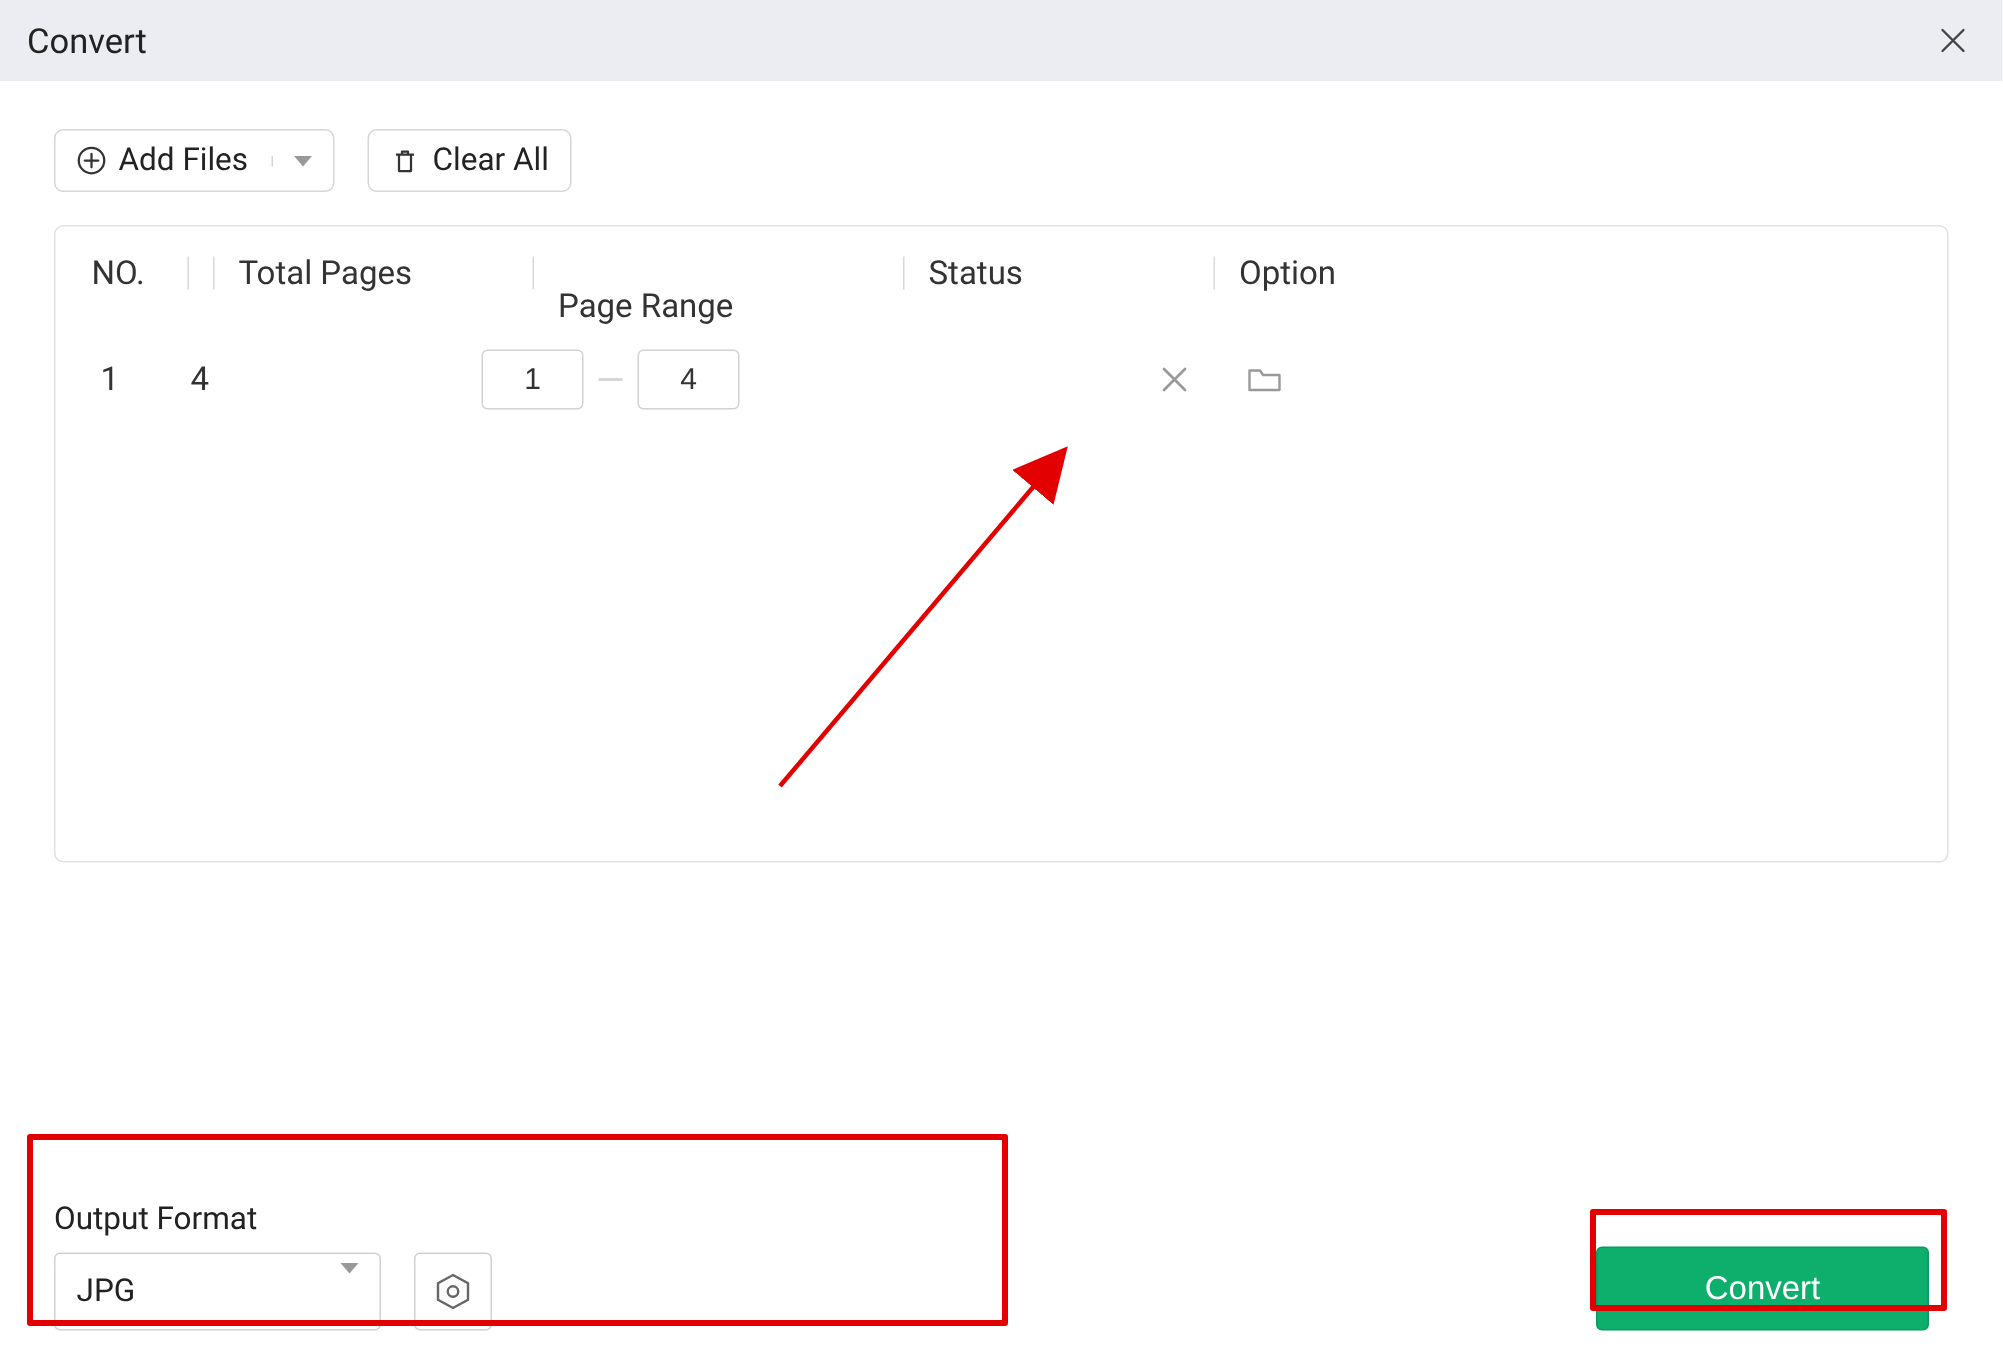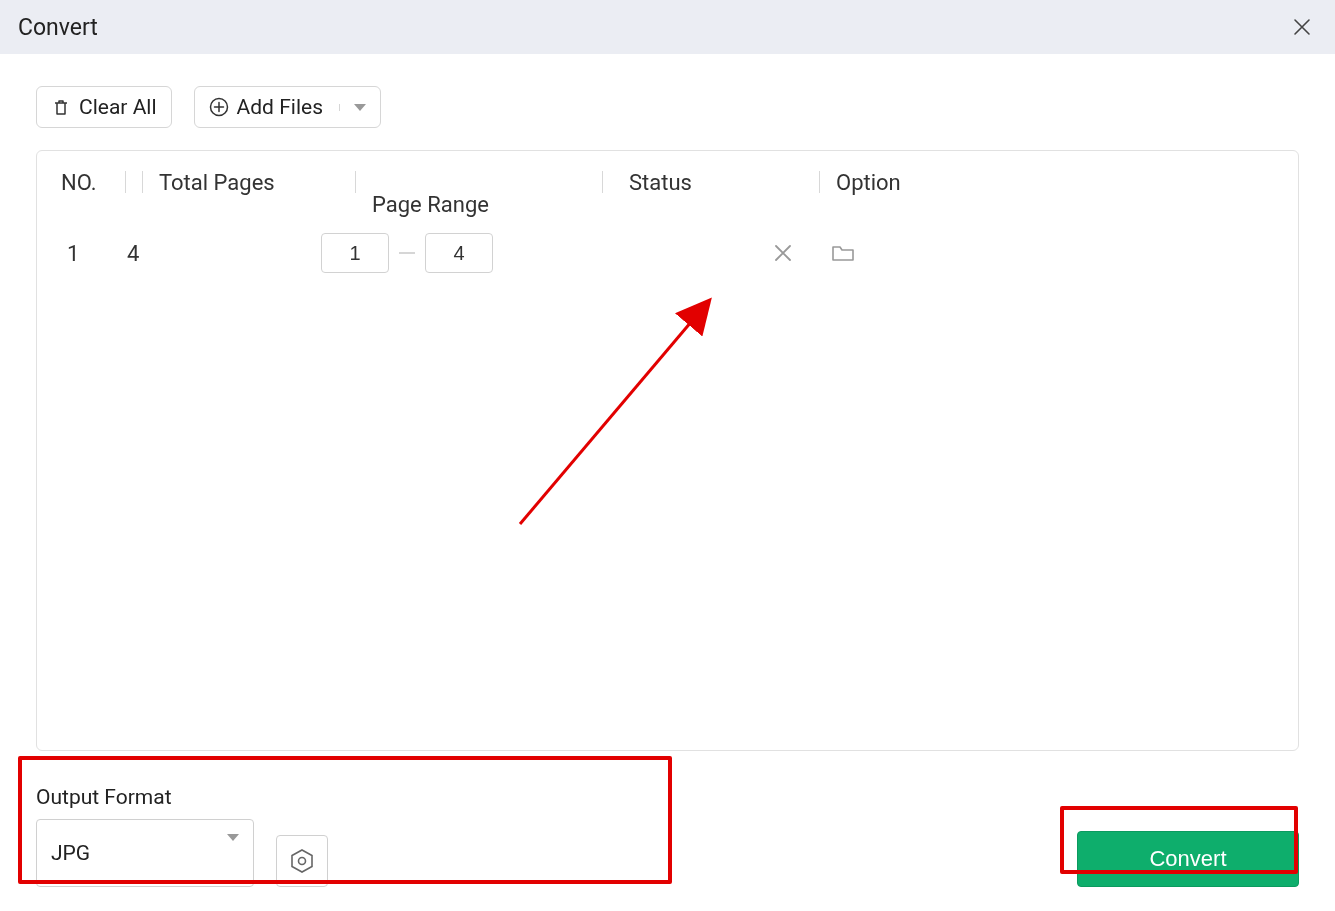--- a/index.html
+++ b/index.html
@@ -54,21 +54,21 @@
 }
 .caret-down {
   width: 0; height: 0;
   border-left: 6px solid transparent;
   border-right: 6px solid transparent;
   border-top: 7px solid #999;
 }
 .table-wrap {
   border: 1px solid #e1e1e1;
   border-radius: 6px;
-  height: 601px;
+  height: 425px;
   overflow: hidden;
   position: relative;
 }
 .thead {
   display: flex;
   align-items: center;
   height: 62px;
   padding: 0 24px;
   font-size: 22px;
   color: #333;
@@ -76,21 +76,21 @@
 .col-sep {
   width: 1px;
   height: 22px;
   background: #d8d8d8;
   margin: 0 16px 0 0;
 }
 .col-no { width: 64px; }
 .col-name { width: 326px; padding-left: 18px; }
 .col-total { width: 196px; }
 .col-range { width: 230px; margin-top: 44px; }
-.col-status { width: 190px; margin-left: 10px; }
+.col-status { width: 190px; }
 .col-option { flex: 1; }
 .tbody { }
 .row {
   display: flex;
   align-items: center;
   padding: 0 24px;
   height: 80px;
   font-size: 22px;
   color: #333;
 }
@@ -106,33 +106,33 @@
   border: 1px solid #d2d2d2;
   border-radius: 4px;
   text-align: center;
   font-size: 20px;
   color: #333;
 }
 .range-dash { width: 16px; height: 2px; background: #d6d6d6; }
 .icon-x, .icon-folder { cursor: pointer; color: #888; display: inline-flex; }
 .footer {
   position: absolute;
-  left: 0; right: 0;
+  left: 0; right: 13px;
   bottom: 24px;
   padding: 0 36px;
   display: flex;
   align-items: flex-end;
 }
 .out-group { display: flex; gap: 22px; align-items: flex-end; }
 .fg { display: flex; flex-direction: column; gap: 10px; }
 .fg .lbl { font-size: 21px; color: #222; }
 .select {
   border: 1px solid #d0d0d0;
   border-radius: 4px;
-  height: 68px;
+  height: 52px;
   display: flex;
   align-items: center;
   padding: 0 14px;
   font-size: 21px;
   color: #222;
   cursor: pointer;
   background: #fff;
   gap: 14px;
 }
 .select.small { width: 218px; justify-content: space-between; }
@@ -170,39 +170,39 @@
   <span class="close">
     <svg width="18" height="18" viewBox="0 0 18 18">
         <path d="M2 2 L16 16 M16 2 L2 16" stroke="#444" stroke-width="1.6" fill="none" stroke-linecap="round"></path>
       </svg>
   </span>
 </div>
 
 <div class="content">
 
   <div class="toolbar">
-    <div class="btn">
-      <span>
-        <svg width="20" height="20" viewBox="0 0 20 20">
-            <path d="M4 6 H16 M8 6 V4 H12 V6 M6 6 V17 H14 V6" fill="none" stroke="#333" stroke-width="1.5" stroke-linejoin="round"></path>
-          </svg>
-      </span>
-      <span>Clear All</span>
-    </div>
     <div class="btn">
       <span>
         <svg width="20" height="20" viewBox="0 0 20 20">
             <circle cx="10" cy="10" r="8.5" fill="none" stroke="#333" stroke-width="1.5"></circle>
             <path d="M10 5.5 V14.5 M5.5 10 H14.5" stroke="#333" stroke-width="1.5" stroke-linecap="round"></path>
           </svg>
       </span>
       <span>Add Files</span>
       <span class="caret">
           <span class="caret-down"></span>
         </span>
+    </div>
+    <div class="btn">
+      <span>
+        <svg width="20" height="20" viewBox="0 0 20 20">
+            <path d="M4 6 H16 M8 6 V4 H12 V6 M6 6 V17 H14 V6" fill="none" stroke="#333" stroke-width="1.5" stroke-linejoin="round"></path>
+          </svg>
+      </span>
+      <span>Clear All</span>
     </div>
   </div>
 
   <div class="table-wrap">
     <div class="thead">
       <div class="col-no">NO.</div>
       <div class="col-sep"></div>
       <div class="col-sep"></div>
       <div class="col-total">Total Pages</div>
       <div class="col-sep"></div>

